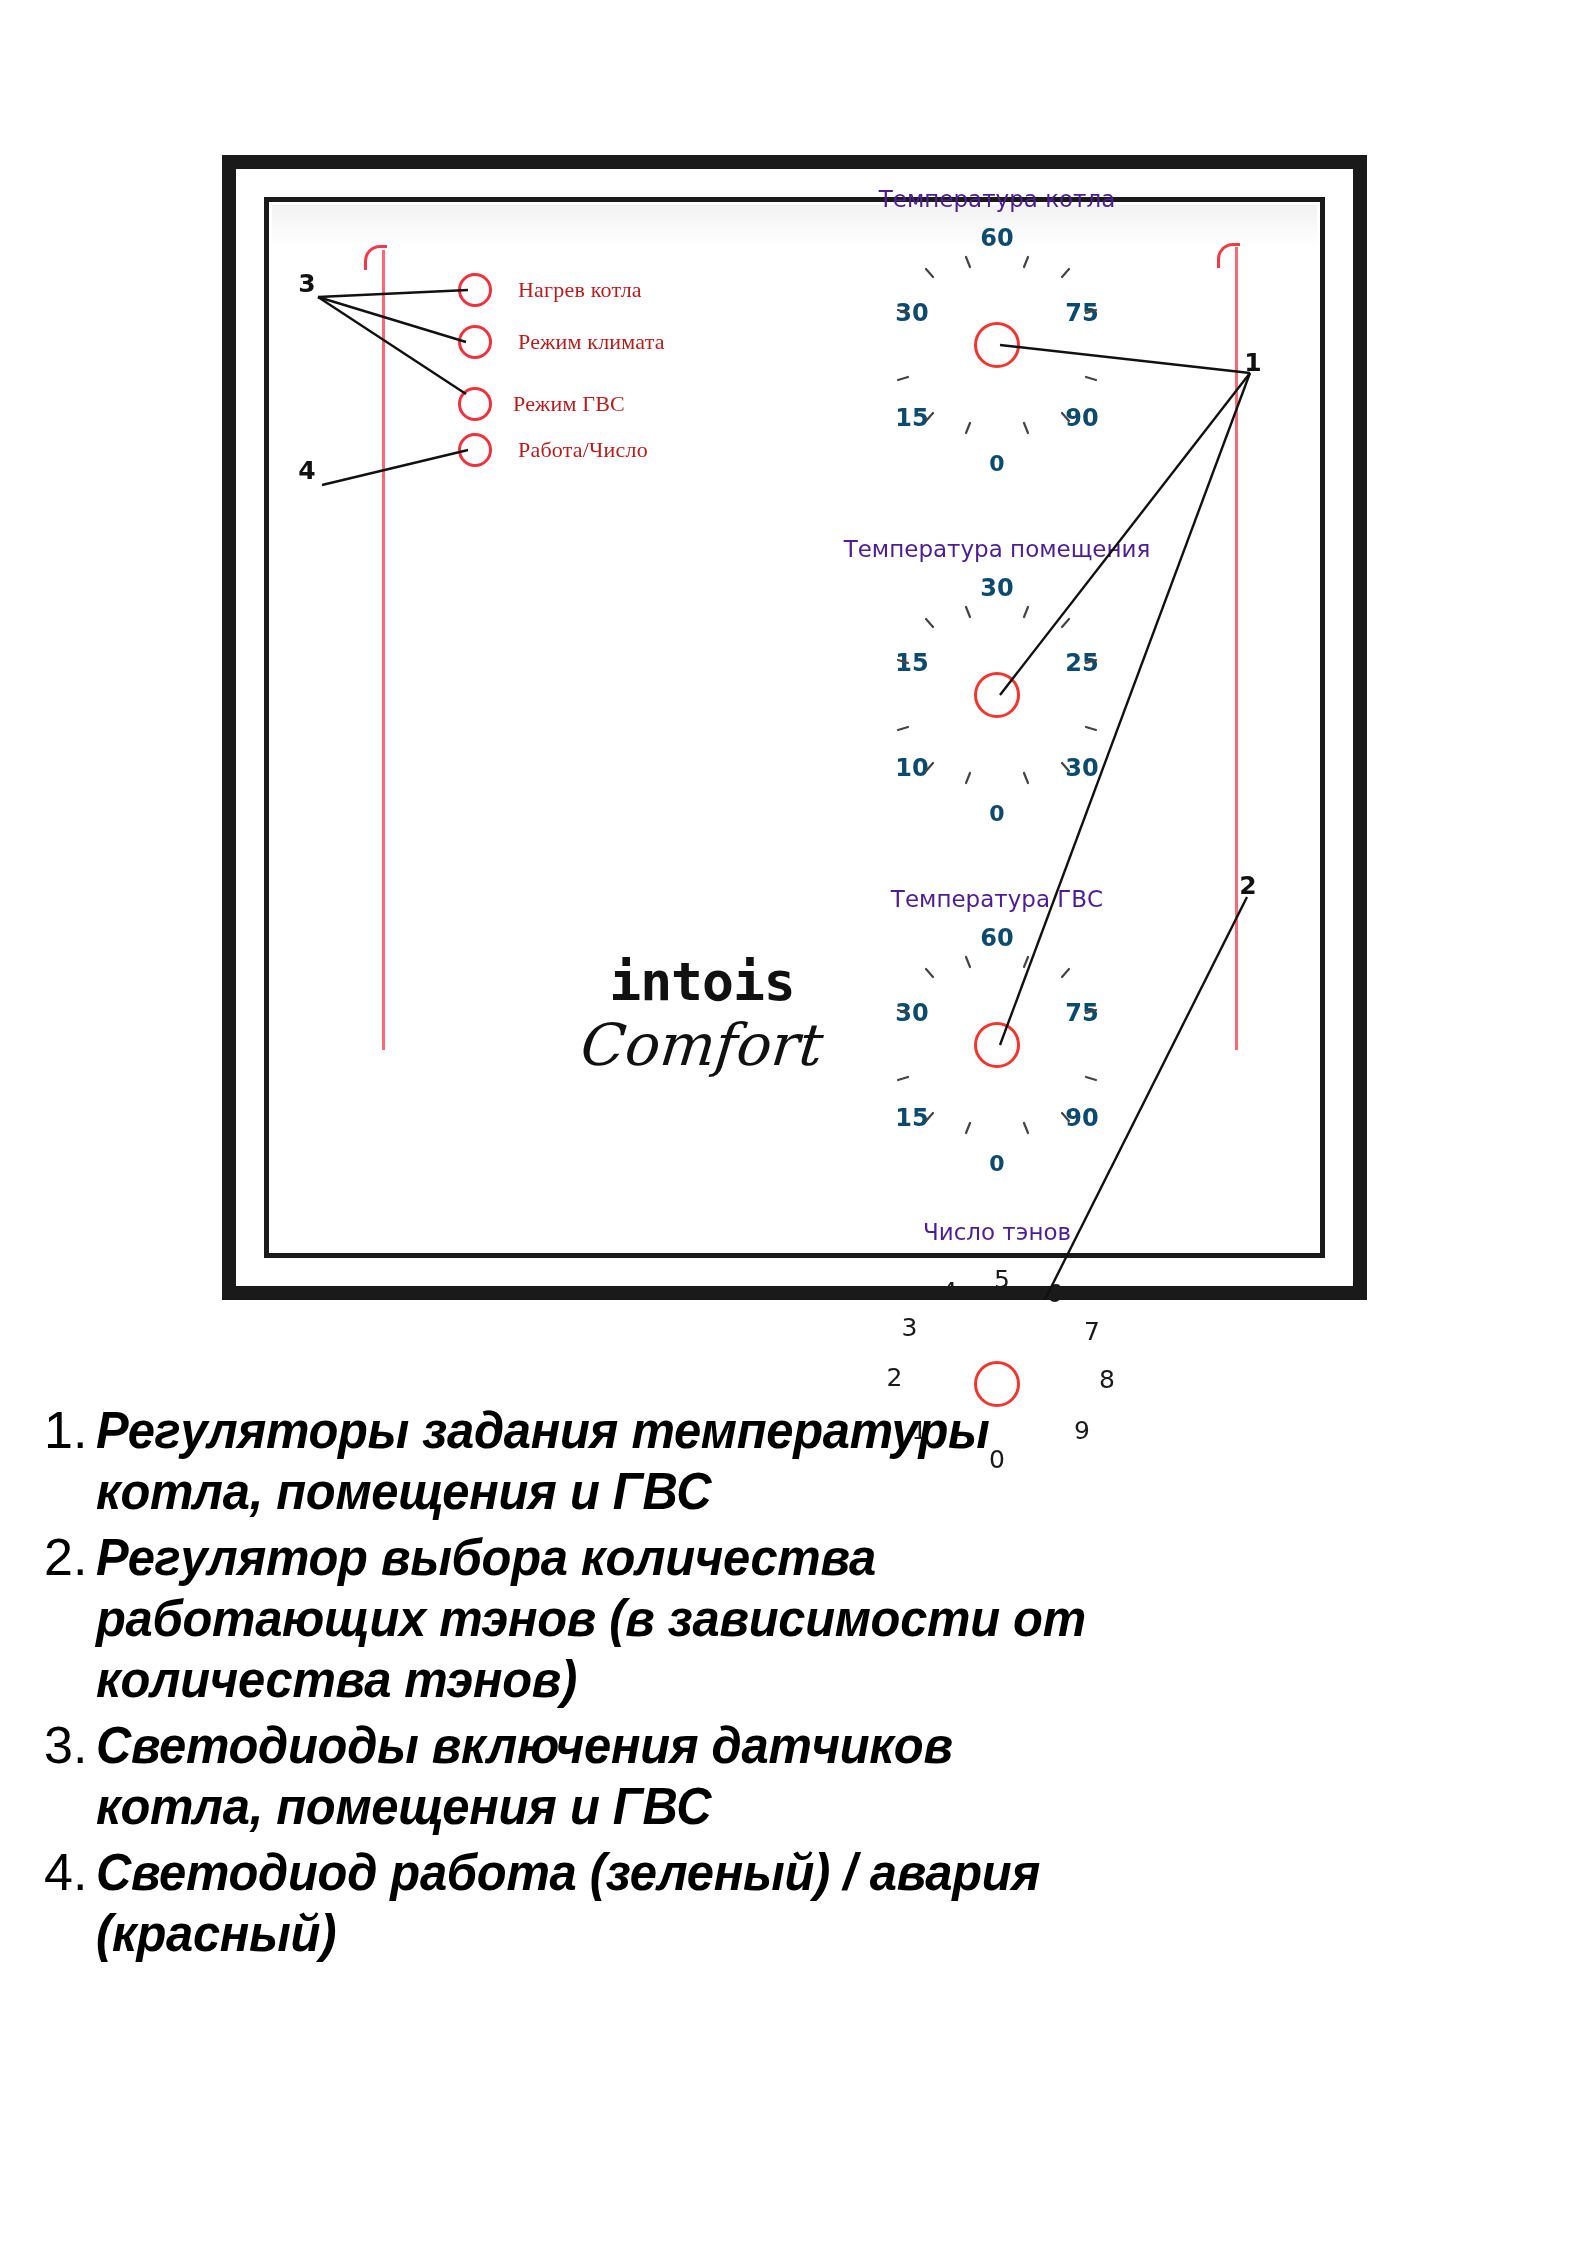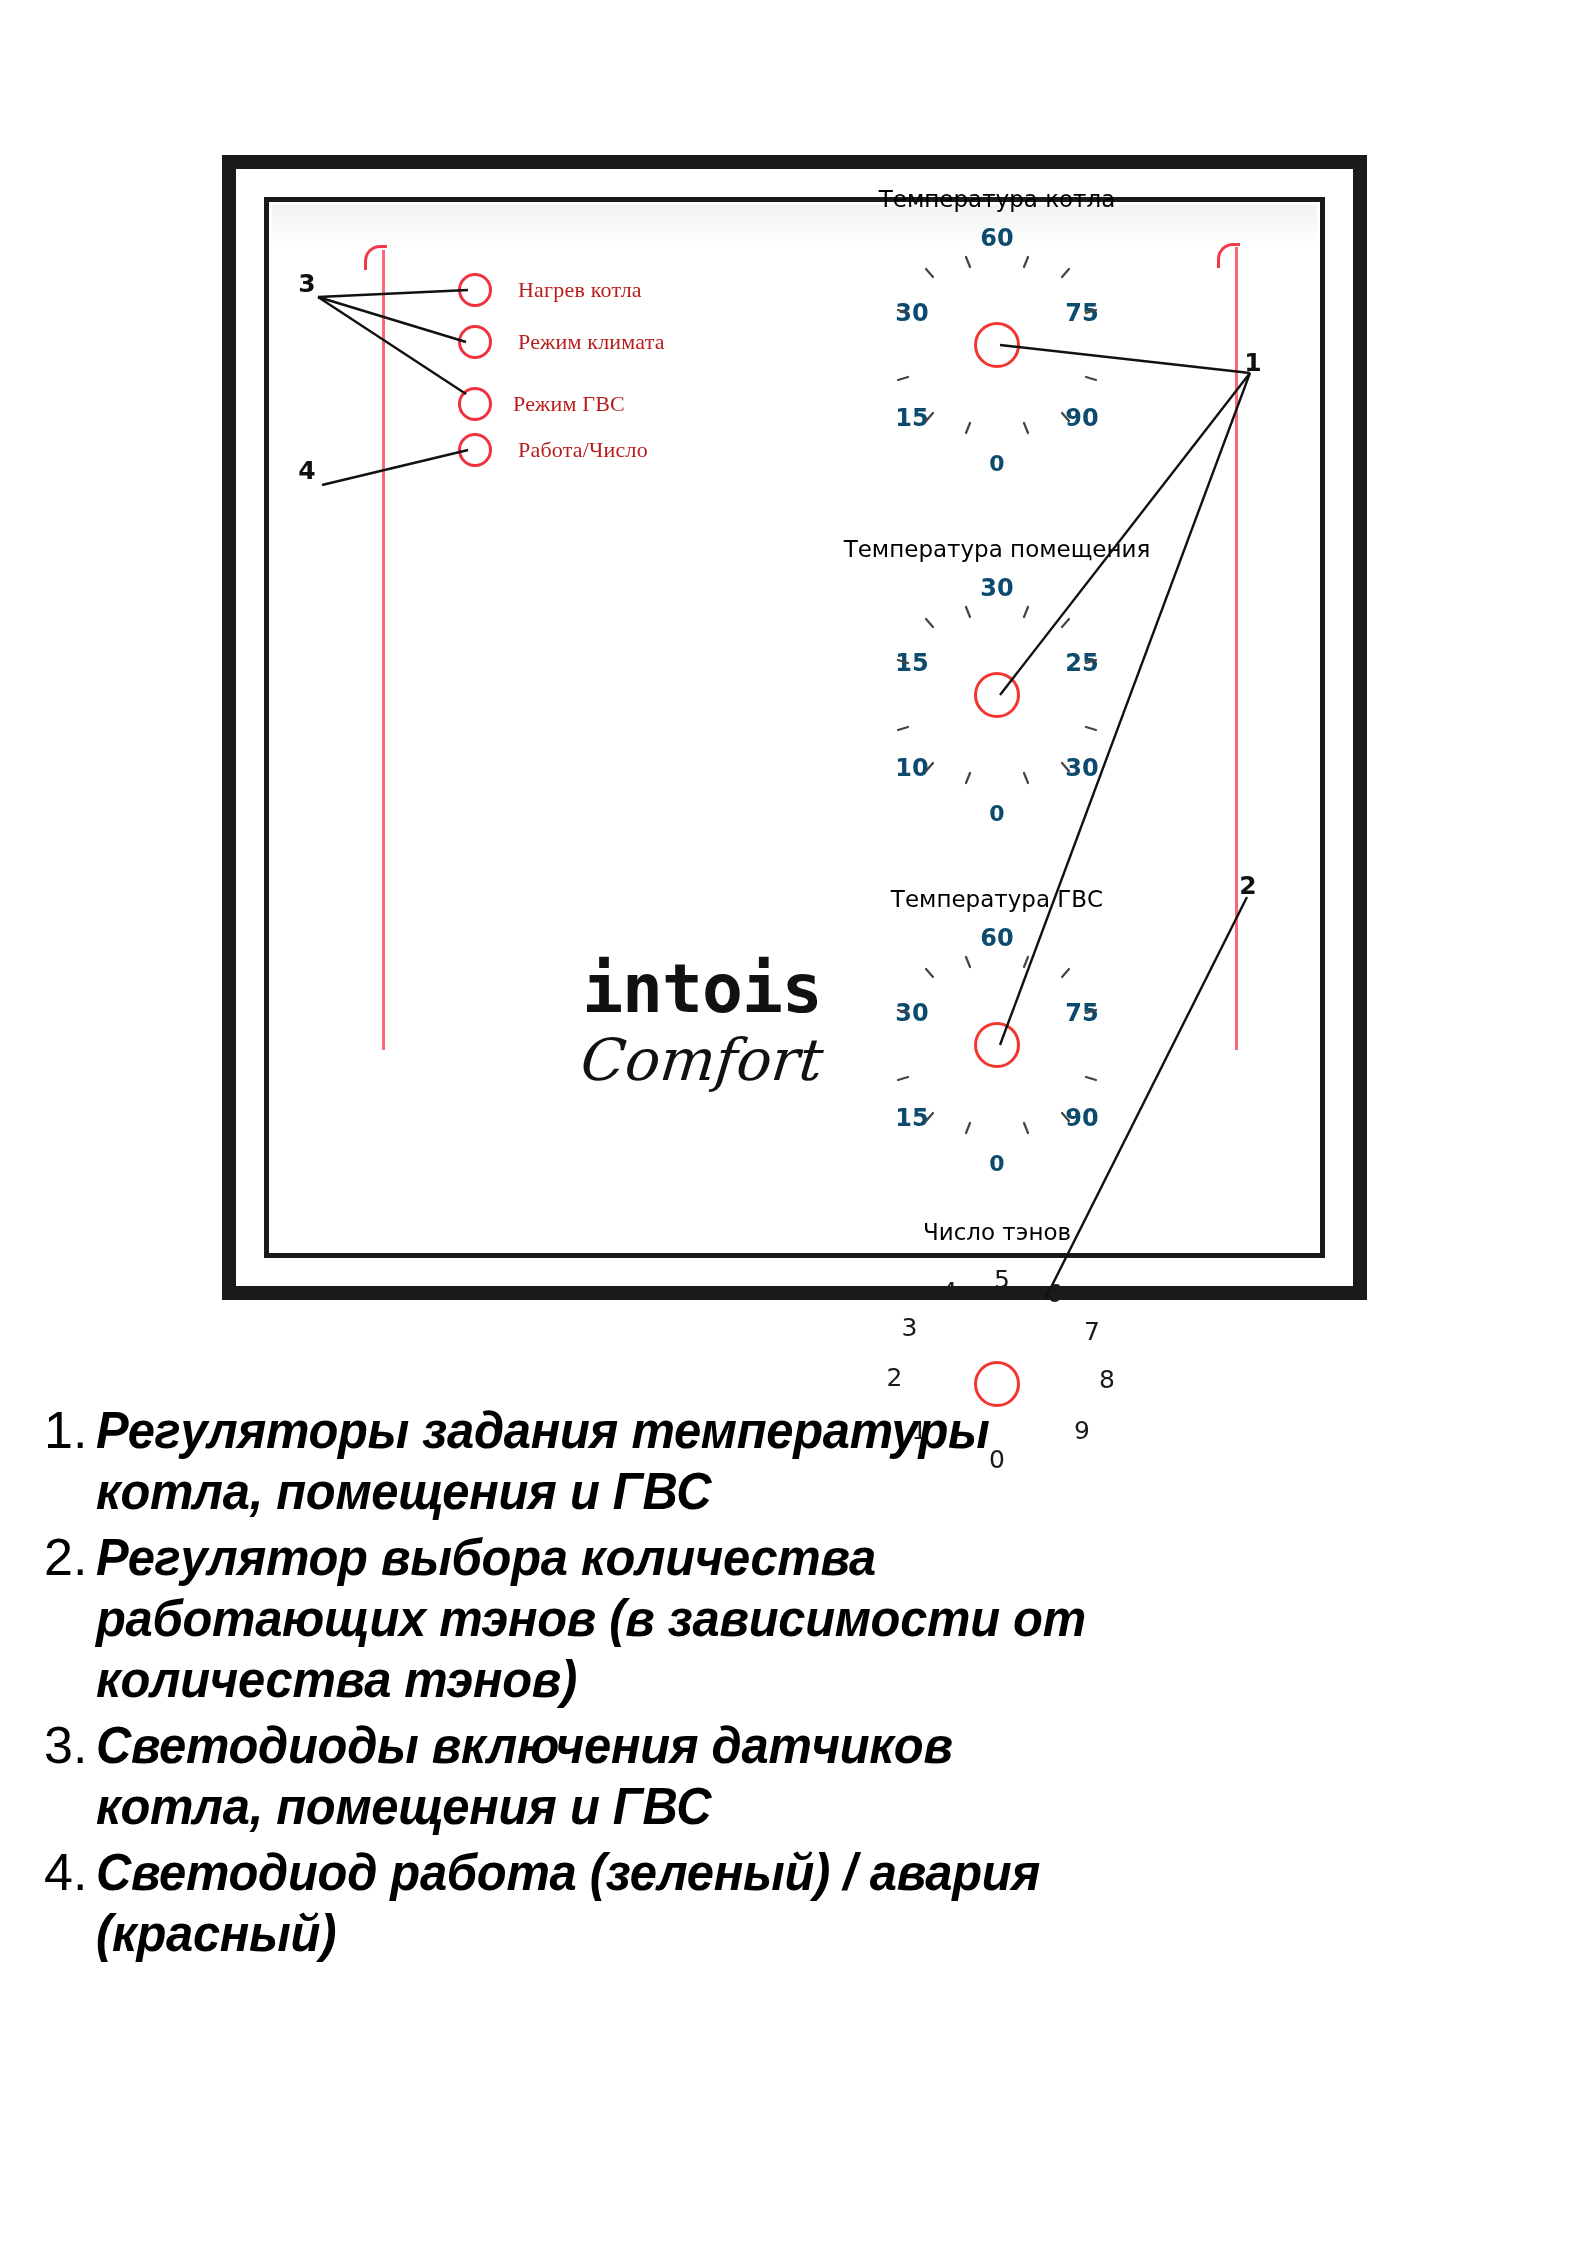--- a/index.html
+++ b/index.html
@@ -96,21 +96,21 @@
   #brand-block {
     position: absolute;
     left: 300px;
     top: 800px;
     width: 360px;
     text-align: center;
   }
   #brand-wordmark {
     font-family: "DejaVu Sans Mono", monospace;
     font-weight: bold;
-    font-size: 68px;
+    font-size: 53px;
     letter-spacing: -1px;
     color: #111;
     line-height: 1;
   }
   #brand-script {
     font-family: "DejaVu Serif", serif;
     font-style: italic;
     font-size: 58px;
     color: #111;
     line-height: 1.1;
@@ -124,21 +124,21 @@
     width: 250px;
     height: 250px;
   }
   .dial-title {
     position: absolute;
     left: 50%;
     top: -34px;
     transform: translateX(-50%);
     font-family: "DejaVu Sans", sans-serif;
     font-size: 23px;
-    color: #000000;
+    color: #4c1d95;
     white-space: nowrap;
   }
   .dial-knob {
     position: absolute;
     left: 50%;
     top: 50%;
     width: 46px;
     height: 46px;
     margin-left: -23px;
     margin-top: -23px;

